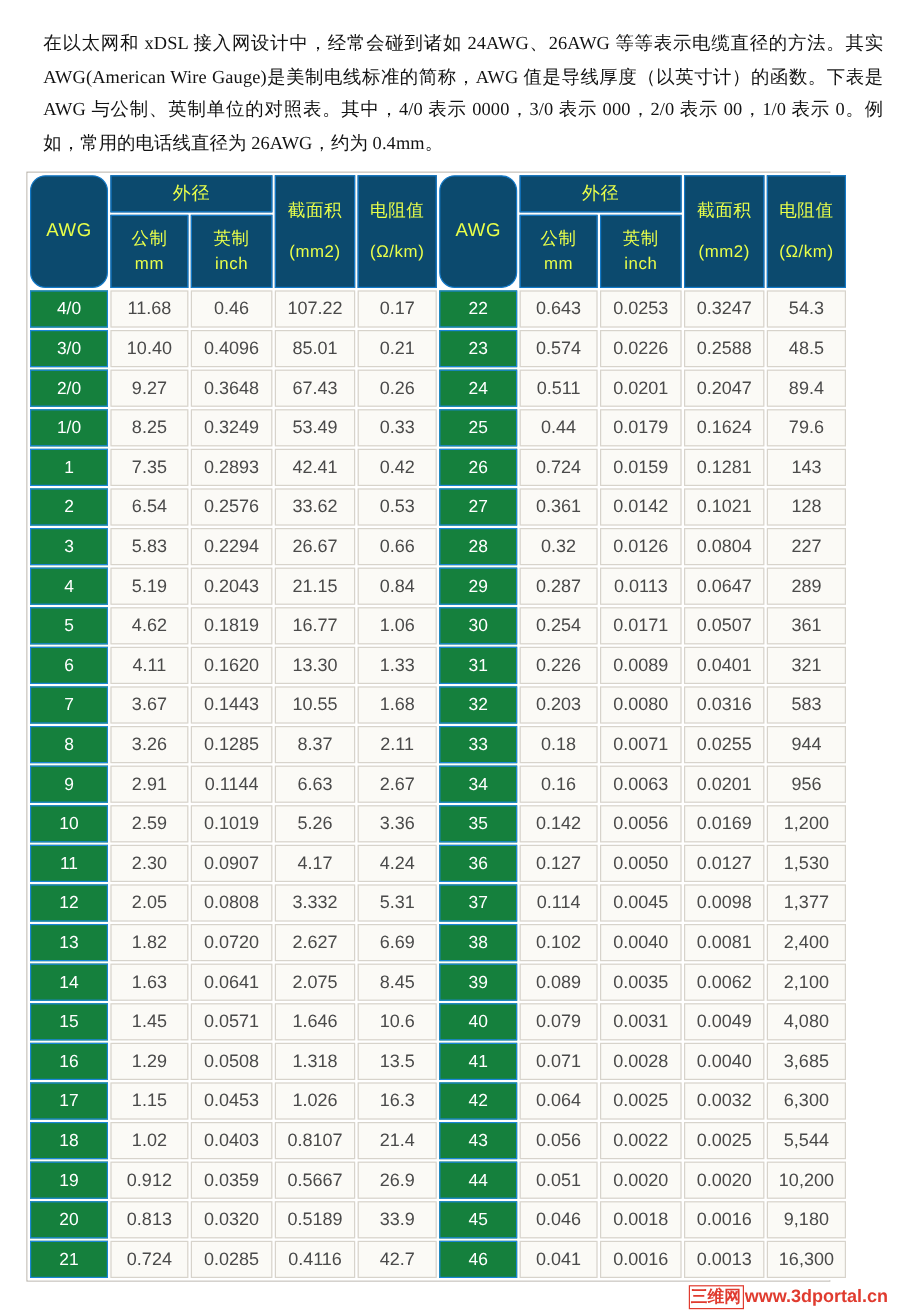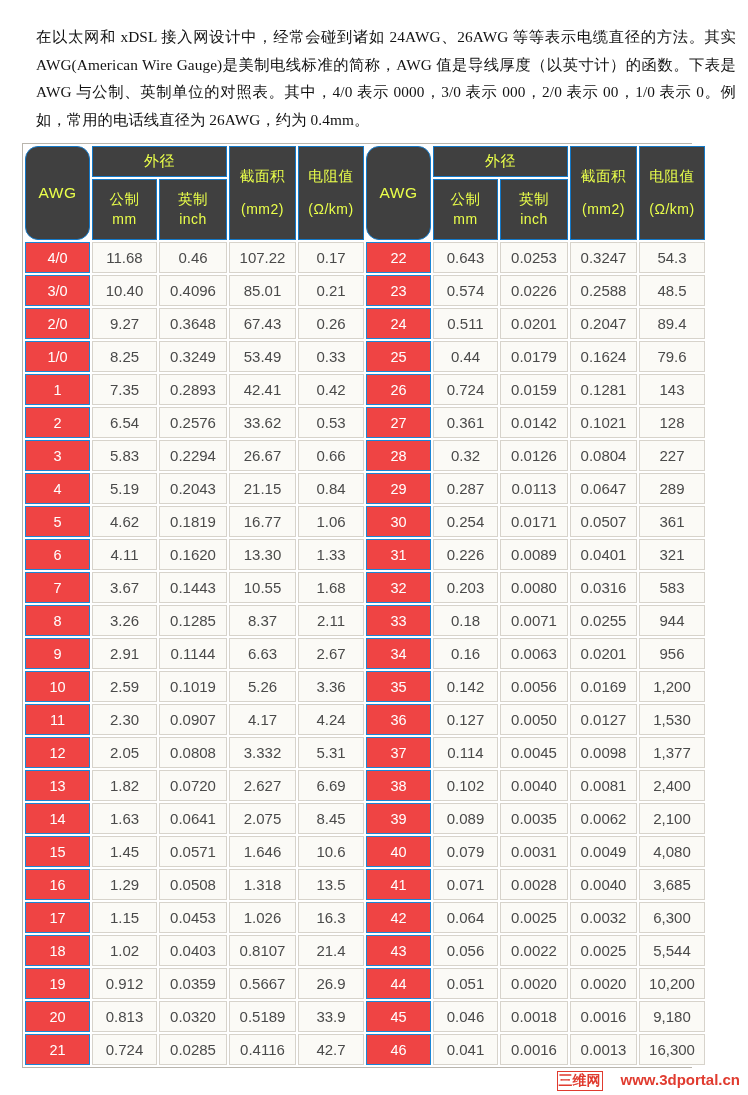--- a/index.html
+++ b/index.html
@@ -51,21 +51,21 @@
   table.awg td, table.awg th {
     padding: 0;
     margin: 0;
     text-align: center;
     vertical-align: middle;
     font-weight: normal;
   }
 
   
   .hd {
-    background: #404040;
+    background: #0c4a6e;
     color: #eaff4a;
     font-family: "Liberation Sans", "DejaVu Sans", sans-serif;
     font-size: 15px;
     letter-spacing: 0.5px;
     border: 1px solid #1379c8;
     box-sizing: border-box;
   }
   .hd-awg {
     height: 94px;
     font-size: 15.5px;
@@ -86,21 +86,21 @@
     height: 94px;
     font-size: 14.6px;
     line-height: 1.2;
   }
   .hd-tall .l1 { display:block; margin-bottom: 16px; }
   .hd-tall .l2 { display:block; font-size: 14px; }
 
   
   tr.datarow td { height: 31px; }
   .awg-cell {
-    background: #ef4444;
+    background: #15803d;
     color: #ffffff;
     font-family: "Liberation Sans", "DejaVu Sans", sans-serif;
     font-size: 14.5px;
     border: 1px solid #1a86d6;
     box-sizing: border-box;
   }
   .val {
     background: #fbfaf6;
     color: #4a4a4a;
     font-family: "Liberation Sans", "DejaVu Sans", sans-serif;
@@ -125,21 +125,21 @@
     font-size: 15px;
     font-weight: bold;
     color: #e03b2f;
     letter-spacing: 0px;
     white-space: nowrap;
   }
   #watermark .wm-cn {
     display: inline-block;
     border: 1.5px solid #e03b2f;
     padding: 0 1px;
-    margin-right: 18px;
+    margin-right: 1px;
     font-size: 14px;
   }
   #watermark .wm-url { font-size: 15px; margin-top: 42px; }
 </style>
 </head>
 <body>
 
 <p id="intro-paragraph">在以太网和 xDSL 接入网设计中，经常会碰到诸如 24AWG、26AWG 等等表示电缆直径的方法。其实 AWG(American Wire Gauge)是美制电线标准的简称，AWG 值是导线厚度（以英寸计）的函数。下表是 AWG 与公制、英制单位的对照表。其中，4/0 表示 0000，3/0 表示 000，2/0 表示 00，1/0 表示 0。例如，常用的电话线直径为 26AWG，约为 0.4mm。</p>
 
 <div id="awg-table-wrap">

